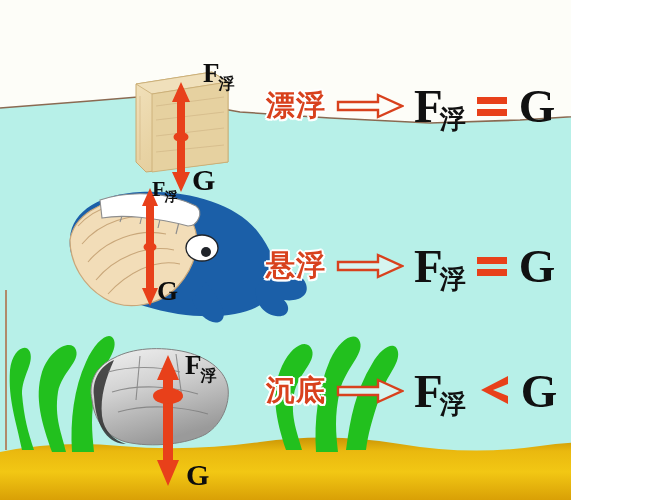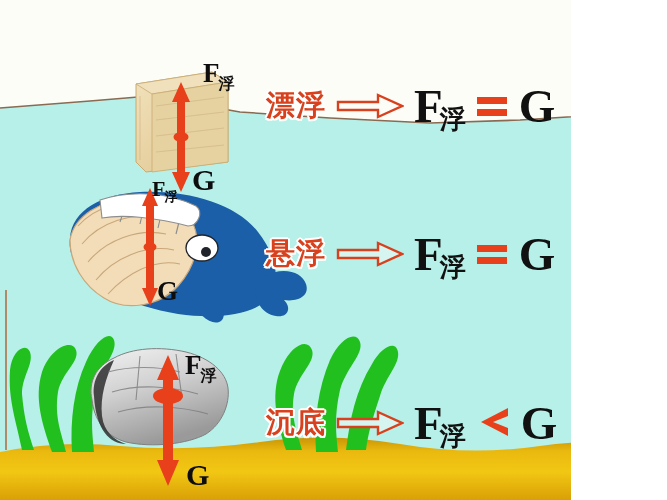--- a/index.html
+++ b/index.html
@@ -255,35 +255,35 @@
     </svg>
     <span class="eq-F">F</span>
       <span class="eq-sub">浮</span>
     <svg class="eq-op" width="34" height="26" viewBox="0 0 34 26">
       <rect x="2" y="4" width="30" height="7" fill="#e8401a"></rect>
       <rect x="2" y="16" width="30" height="7" fill="#e8401a"></rect>
     </svg>
     <span class="eq-G">G</span>
   </div>
 
-  <div class="eqrow" style="left:266px; top:226px;">
+  <div class="eqrow" style="left:266px; top:238px;">
     <span class="cn-term">悬浮</span>
     <svg class="hollow-arrow" width="68" height="26" viewBox="0 0 68 26">
       <path d="M2,9 L42,9 L42,2 L66,13 L42,24 L42,17 L2,17 Z" fill="#d6f5f0" stroke="#d8411d" stroke-width="2.4" stroke-linejoin="miter"></path>
     </svg>
     <span class="eq-F">F</span>
       <span class="eq-sub">浮</span>
     <svg class="eq-op" width="34" height="26" viewBox="0 0 34 26">
       <rect x="2" y="4" width="30" height="7" fill="#e8401a"></rect>
       <rect x="2" y="16" width="30" height="7" fill="#e8401a"></rect>
     </svg>
     <span class="eq-G">G</span>
   </div>
 
-  <div class="eqrow" style="left:266px; top:363px;margin-top:32px;">
+  <div class="eqrow" style="left:266px; top:363px;">
     <span class="cn-term">沉底</span>
     <svg class="hollow-arrow" width="68" height="26" viewBox="0 0 68 26">
       <path d="M2,9 L42,9 L42,2 L66,13 L42,24 L42,17 L2,17 Z" fill="#d6f5f0" stroke="#d8411d" stroke-width="2.4" stroke-linejoin="miter"></path>
     </svg>
     <span class="eq-F">F</span>
       <span class="eq-sub">浮</span>
     <svg class="eq-op" width="36" height="36" viewBox="0 0 36 36">
       <path d="M33,3 L6,17 L33,31 L33,23 L18,17 L33,11 Z" fill="#e8401a"></path>
     </svg>
     <span class="eq-G">G</span>

